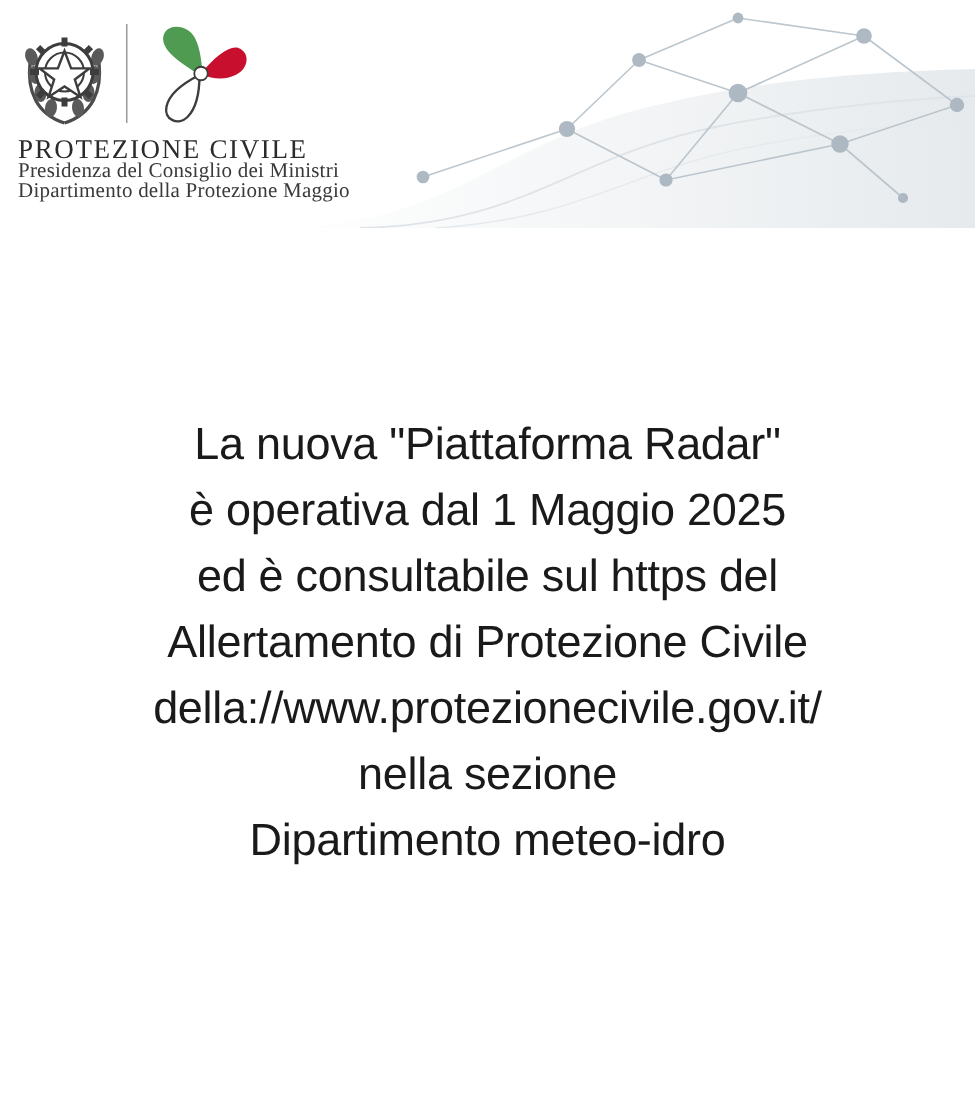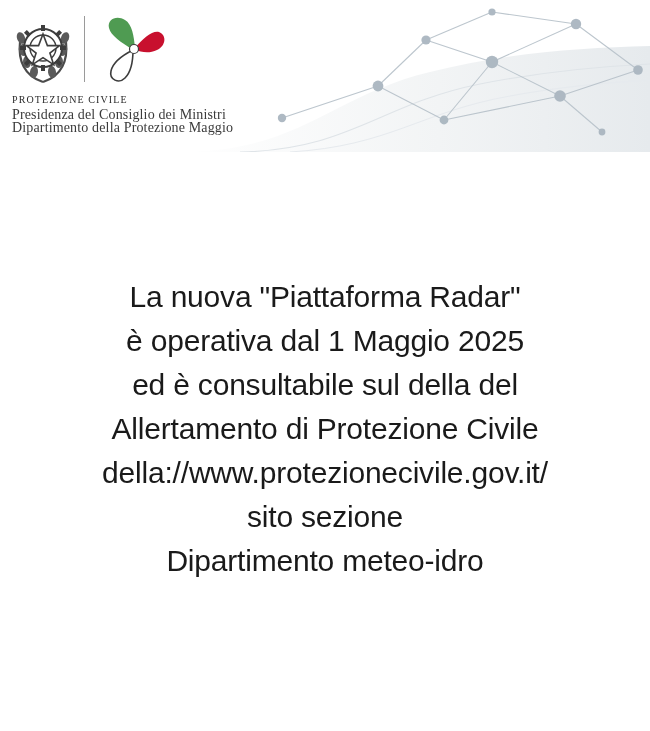--- a/index.html
+++ b/index.html
@@ -80,21 +80,21 @@
   .pc-mark {
     width: 74px;
     height: 72px;
     flex: 0 0 74px;
   }
   .logo-text {
     margin-top: 5px;
   }
   .logo-title {
     font-family: "Liberation Serif", serif;
-    font-size: 10px;
+    font-size: 18px;
     letter-spacing: 1.1px;
     color: #2b2b2b;
     font-weight: 400;
     line-height: 17px;
     white-space: nowrap;
   }
   .logo-sub {
     font-family: "Liberation Serif", serif;
     font-size: 14px;
     color: #3a3a3a;
@@ -238,21 +238,21 @@
         <div class="logo-sub">Presidenza del Consiglio dei Ministri</div>
         <div class="logo-sub">Dipartimento della Protezione Maggio</div>
       </div>
     </div>
   </div>
 
   <div class="content">
     <div class="message">
       <span class="line">La nuova "Piattaforma Radar"</span>
       <span class="line">è operativa dal 1 Maggio 2025</span>
-      <span class="line">ed è consultabile sul della del</span>
+      <span class="line">ed è consultabile sul https del</span>
       <span class="line">Allertamento di Protezione Civile</span>
       <span class="line">della://www.protezionecivile.gov.it/</span>
-      <span class="line">sito sezione</span>
+      <span class="line">nella sezione</span>
       <span class="line">Dipartimento meteo-idro</span>
     </div>
   </div>
 
 </div>
 
 </body></html>

